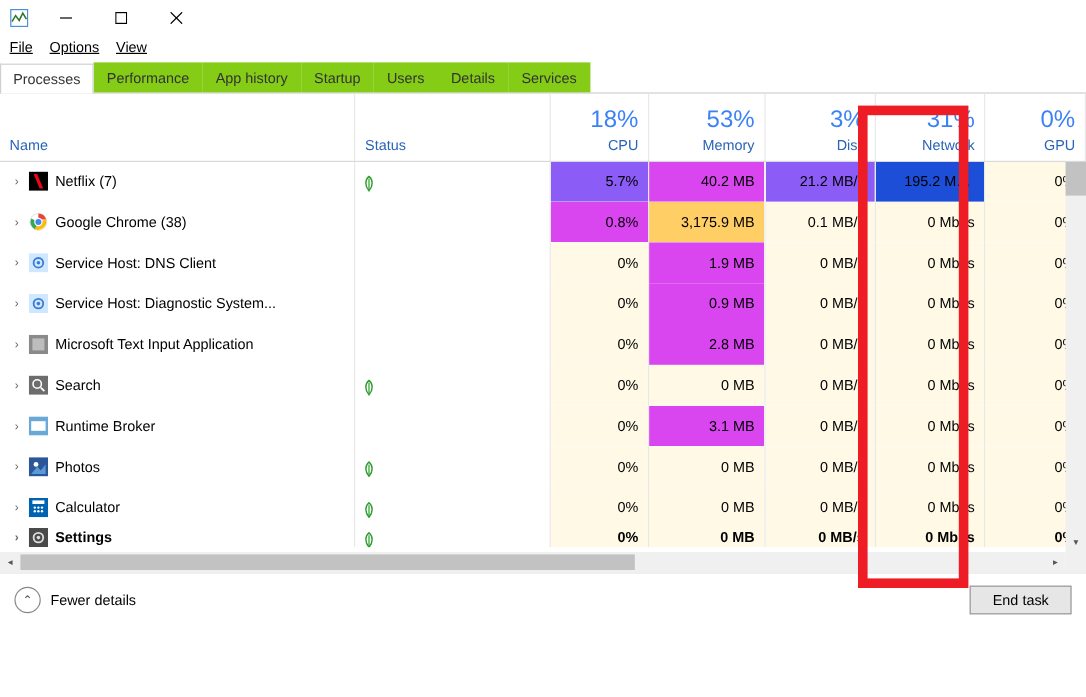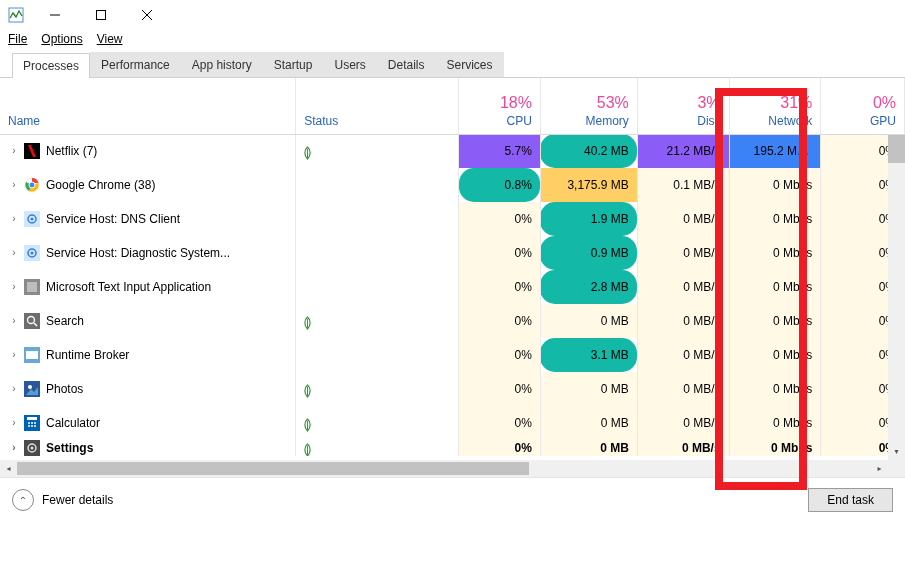--- a/index.html
+++ b/index.html
@@ -43,28 +43,28 @@
     gap: 14px;
     padding: 2px 12px 6px 8px;
     font-size: 12px;
   }
   .menubar span { position: relative; }
   .menubar .ul { text-decoration: underline; }
   
   .tabs {
     display: flex;
     border-bottom: 1px solid #d0d0d0;
-    padding-left: 12px;
+    padding-left: 0;
     font-size: 12px;
   }
   .tab {
     padding: 5px 10px;
     border: 1px solid transparent;
     border-bottom: none;
-    background: #e5e5e5;
+    background: #84cc16;
     margin-right: 0;
     color: #333;
   }
   .tab.active {
     background: #fff;
     border-color: #d0d0d0;
     position: relative;
     top: 1px;
   }
   
@@ -90,21 +90,21 @@
     height: 56px;
     vertical-align: bottom;
     font-weight: normal;
     border-bottom: 1px solid #d9d9d9;
     background: #fff;
     padding: 4px 8px 6px 8px;
   }
   thead th.num {
     text-align: right;
   }
-  thead th .pct { font-size: 16px; color: #ec4899; display: block; margin-bottom: 2px; }
+  thead th .pct { font-size: 20px; color: #3b82f6; display: block; margin-bottom: 2px; }
   thead th .lbl { font-size: 12px; color: #2965b5; }
   thead th.name .lbl, thead th.status .lbl { color: #2965b5; }
   thead th.name, thead th.status { text-align: left; vertical-align: bottom;}
   thead th .sort-ind {
     position: absolute;
     top: 4px; left: 6px;
     font-size: 10px; color: #444;
   }
   thead th.network { position: relative; }
   tbody td {
@@ -138,23 +138,23 @@
     margin-right: 6px;
   }
   .proc-label { vertical-align: middle; }
   .leaf-icon {
     display: inline-block;
     width: 12px; height: 12px;
     vertical-align: middle;
   }
   
   .heat0 { background: #fff9e6; }
-  .heat1 { background: #14b8a6; border-radius: 15px; }
+  .heat1 { background: #d946ef; }
   .heat2 { background: #8b5cf6; margin-top: 16px; }
-  .heat4 { background: #3b82f6; padding-left: 24px; }
+  .heat4 { background: #1d4ed8; padding-left: 24px; }
   .heat-mem2 { background: #ffcf66; }
   
   .vscroll {
     position: absolute;
     right: 0; top: 57px; bottom: 17px;
     width: 17px;
     background: #f0f0f0;
   }
   .vscroll .thumb {
     position: absolute; top: 0; left: 0; right: 0;

